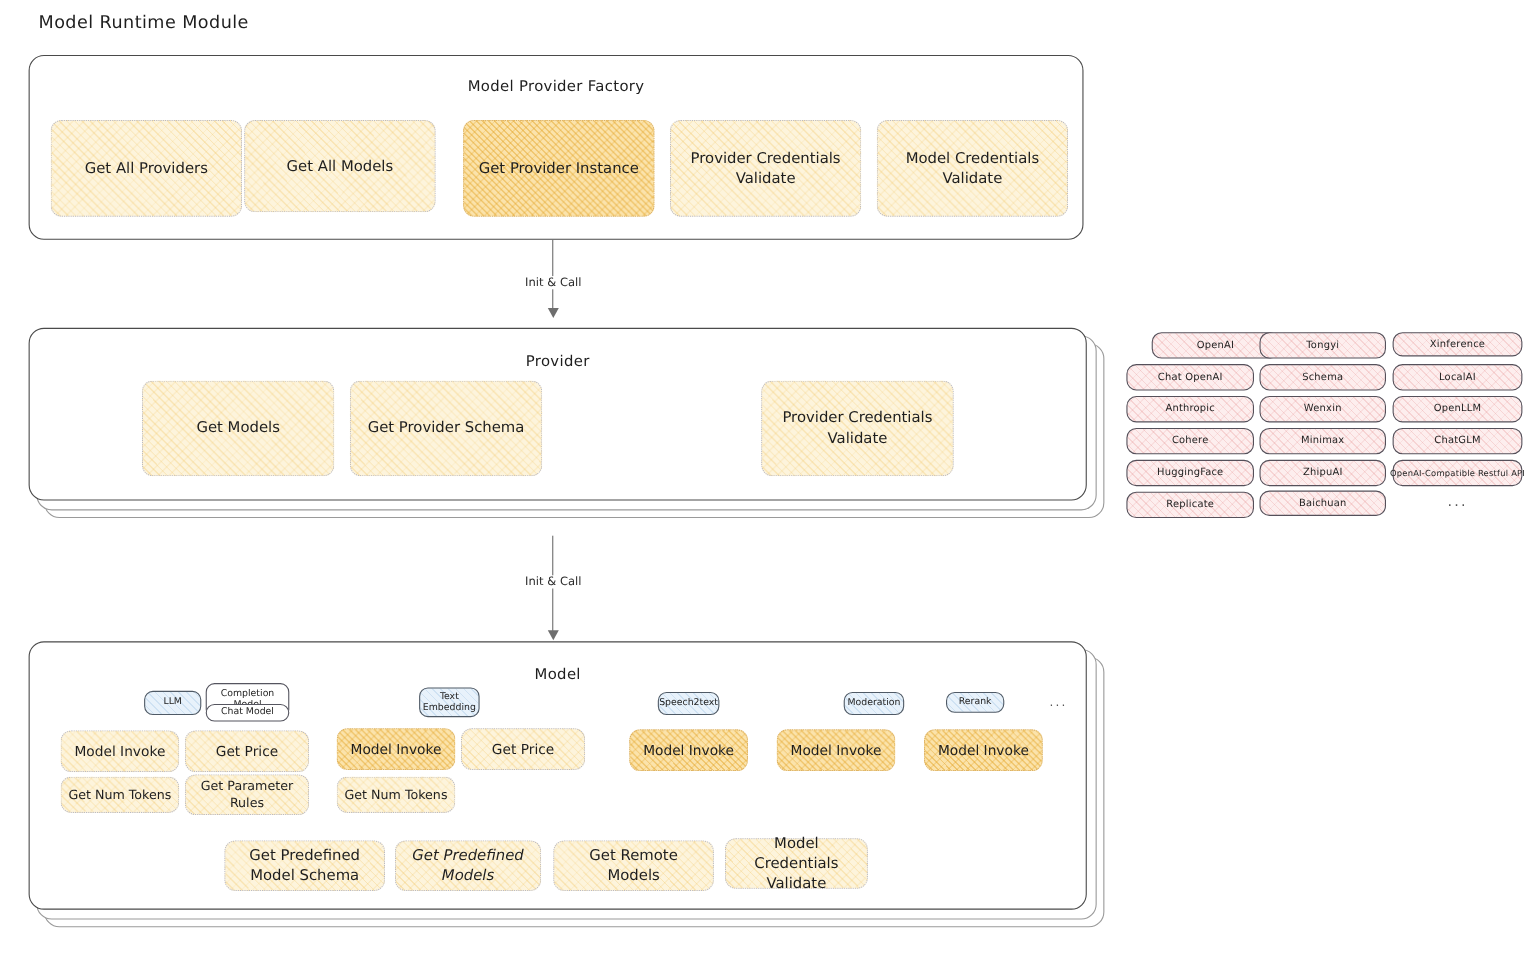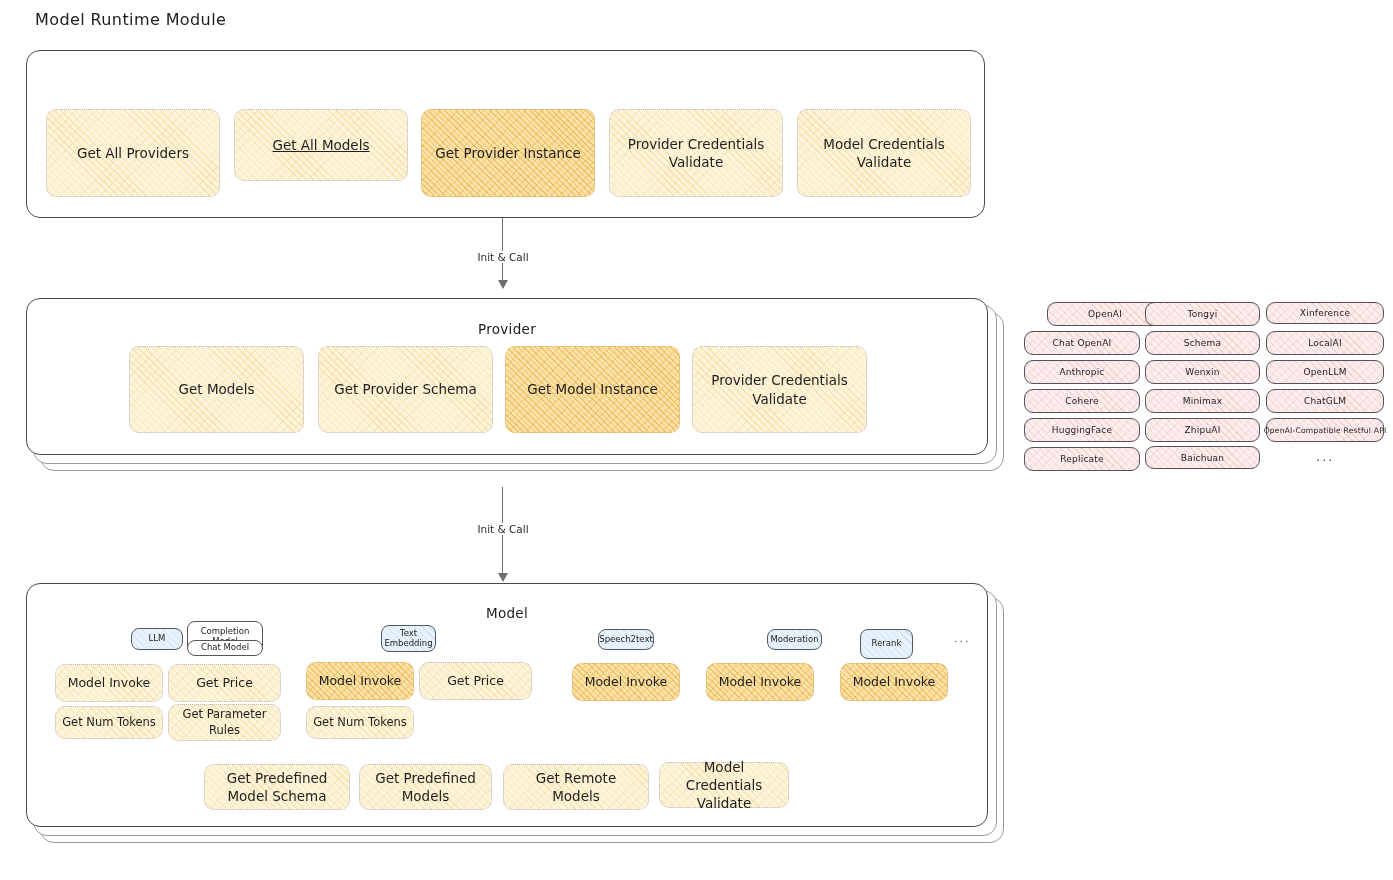--- a/index.html
+++ b/index.html
@@ -113,44 +113,44 @@
   }
 </style>
 </head>
 <body>
 
 <div class="canvas">
 
   <div id="page-title">Model Runtime Module</div>
 
   <div class="card" style="left:26px;top:50px;width:959px;height:168px;">
+    <div class="card-title" style="top:20px;">Model Provider Factory</div>
 
     <div class="mbox lg" style="left:19px;top:58px;width:174px;height:88px;">Get All Providers</div>
-    <div class="mbox lg" style="left:207px;top:58px;width:174px;height:72px;text-decoration:underline;">Get All Models</div>
+    <div class="mbox lg" style="left:195px;top:58px;width:174px;height:84px;">Get All Models</div>
     <div class="mbox lg hl" style="left:394px;top:58px;width:174px;height:88px;">Get Provider Instance</div>
     <div class="mbox lg" style="left:582px;top:58px;width:174px;height:88px;">Provider Credentials Validate</div>
     <div class="mbox lg" style="left:770px;top:58px;width:174px;height:88px;">Model Credentials Validate</div>
   </div>
 
   <div class="arrow-line" style="left:502px;top:218px;height:66px;"></div>
   <div class="arrow-head" style="left:498px;top:280px;"></div>
   <div class="arrow-label" style="left:503px;top:251px;">Init &amp; Call</div>
 
   <div style="position:absolute;left:26px;top:298px;width:990px;height:180px;">
     <div style="position:absolute;left:14px;top:14px;width:962px;height:157px;
                 border:1.1px solid #9a9a9a;border-radius:14px;background:#fff;"></div>
     <div style="position:absolute;left:7px;top:7px;width:962px;height:157px;
                 border:1.1px solid #9a9a9a;border-radius:14px;background:#fff;"></div>
 
     <div class="card" style="left:0;top:0;width:962px;height:157px;">
       <div class="card-title" style="top:22px;">Provider</div>
 
       <div class="mbox lg" style="left:102px;top:47px;width:175px;height:87px;">Get Models</div>
       <div class="mbox lg" style="left:291px;top:47px;width:175px;height:87px;">Get Provider Schema</div>
-      <div class="mbox lg hl" style="left:478px;top:47px;width:175px;height:87px;">Get Model Instance</div>
       <div class="mbox lg" style="left:665px;top:47px;width:175px;height:87px;">Provider Credentials Validate</div>
     </div>
   </div>
 
   <div style="position:absolute;left:1024px;top:300px;width:360px;height:175px;">
 
     <div class="chip" style="left:0px;top:2px;width:116px;height:24px;margin-left:23px;">OpenAI</div>
     <div class="chip" style="left:0px;top:31px;width:116px;height:24px;">Chat OpenAI</div>
     <div class="chip" style="left:0px;top:60px;width:116px;height:24px;">Anthropic</div>
     <div class="chip" style="left:0px;top:89px;width:116px;height:24px;">Cohere</div>
@@ -199,25 +199,25 @@
       <div class="mbox hl" style="left:279px;top:78px;width:108px;height:38px;">Model Invoke</div>
       <div class="mbox" style="left:392px;top:78px;width:113px;height:38px;">Get Price</div>
       <div class="mbox" style="left:279px;top:122px;width:108px;height:33px;font-size:11.5px;">Get Num Tokens</div>
 
       <div class="tchip" style="left:571px;top:45px;width:56px;height:21px;">Speech2text</div>
       <div class="mbox hl" style="left:545px;top:79px;width:108px;height:38px;">Model Invoke</div>
 
       <div class="tchip" style="left:740px;top:45px;width:55px;height:21px;">Moderation</div>
       <div class="mbox hl" style="left:679px;top:79px;width:108px;height:38px;">Model Invoke</div>
 
-      <div class="tchip" style="left:833px;top:45px;width:53px;height:30px;">Rerank</div>
+      <div class="tchip" style="left:833px;top:45px;width:53px;height:19px;">Rerank</div>
       <div class="mbox hl" style="left:813px;top:79px;width:108px;height:38px;">Model Invoke</div>
 
       <div class="dots" style="left:927px;top:48px;font-size:11px;">...</div>
 
       <div class="mbox lg" style="left:177px;top:180px;width:146px;height:46px;">Get Predefined Model Schema</div>
-      <div class="mbox lg" style="left:332px;top:180px;width:133px;height:46px;">Get Predefined Models</div>
+      <div class="mbox lg" style="left:332px;top:180px;width:133px;height:46px;font-style:italic;">Get Predefined Models</div>
       <div class="mbox lg" style="left:476px;top:180px;width:146px;height:46px;">Get Remote Models</div>
       <div class="mbox lg" style="left:632px;top:178px;width:130px;height:46px;">Model Credentials Validate</div>
     </div>
   </div>
 
 </div>
 
 </body></html>

